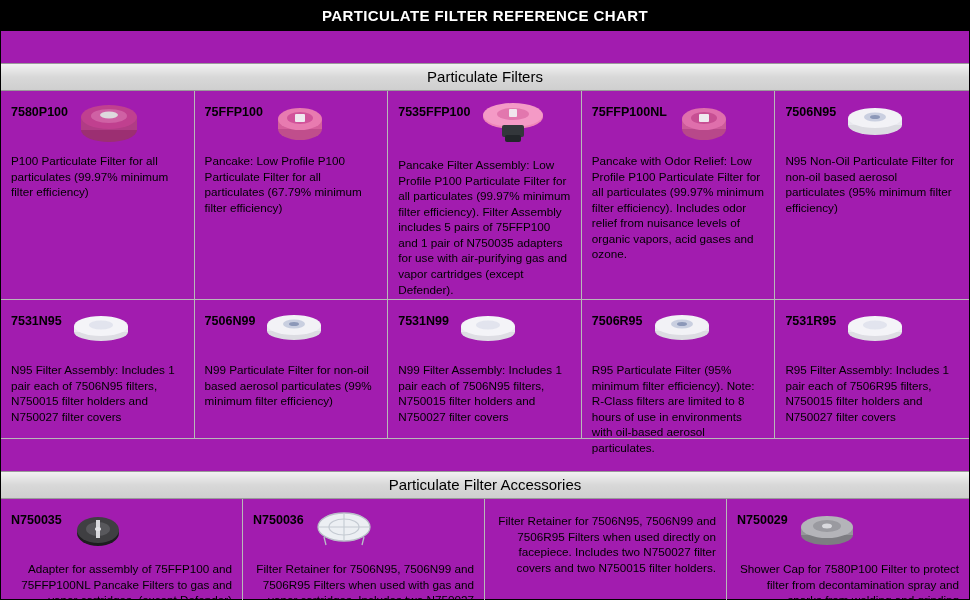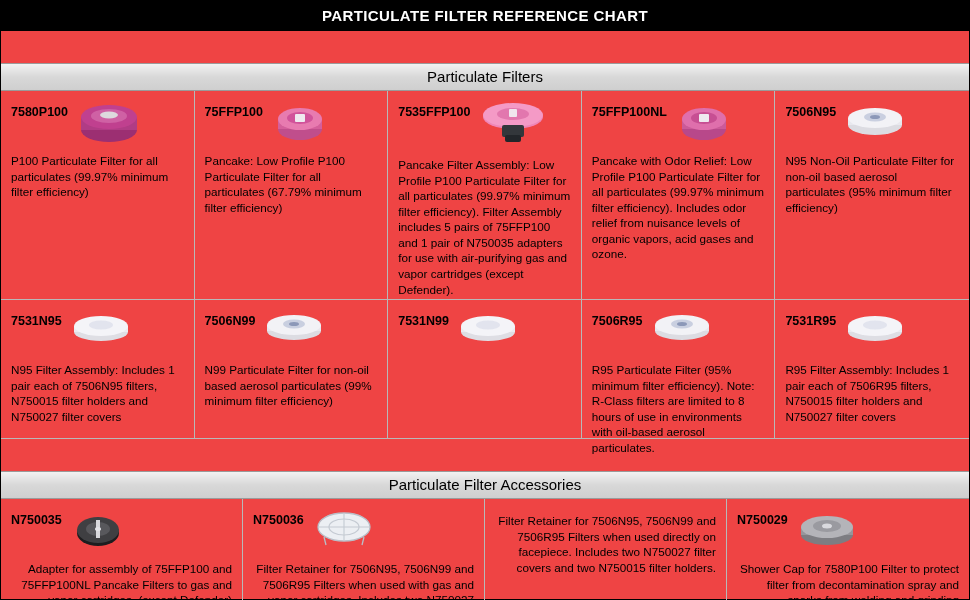--- a/index.html
+++ b/index.html
@@ -13,21 +13,21 @@
     font-family: "Liberation Sans", sans-serif;
     color: #000000;
     overflow: hidden;
   }
   .sheet {
     width: 970px;
     height: 600px;
     position: relative;
     box-sizing: border-box;
     border: 1px solid #000000;
-    background: #ef4444;
+    background: #a21caf;
   }
   .title-bar {
     background: #000000;
     color: #ffffff;
     text-align: center;
     font-weight: bold;
     font-size: 15px;
     letter-spacing: 0.4px;
     padding: 6px 0 7px 0;
   }
@@ -216,20 +216,21 @@
         <div class="code">7531N99</div>
         <div class="thumb">
           <svg width="62" height="40" viewBox="0 0 62 40">
             <ellipse cx="31" cy="24" rx="27" ry="9" fill="#dedee4"></ellipse>
             <rect x="4" y="18" width="54" height="6" fill="#ebebf0"></rect>
             <ellipse cx="31" cy="18" rx="27" ry="10" fill="#f4f4f8"></ellipse>
             <ellipse cx="31" cy="17" rx="12" ry="4.5" fill="#e2e4ee"></ellipse>
           </svg>
         </div>
       </div>
+      <div class="desc">N99 Filter Assembly: Includes 1 pair each of 7506N95 filters, N750015 filter holders and N750027 filter covers</div>
     </div>
 
     <div class="cell">
       <div class="cell-head">
         <div class="code">7506R95</div>
         <div class="thumb">
           <svg width="62" height="40" viewBox="0 0 62 40">
             <ellipse cx="31" cy="23" rx="27" ry="9" fill="#dcdce2"></ellipse>
             <rect x="4" y="17" width="54" height="6" fill="#e8e8ee"></rect>
             <ellipse cx="31" cy="17" rx="27" ry="10" fill="#f2f2f6"></ellipse>

